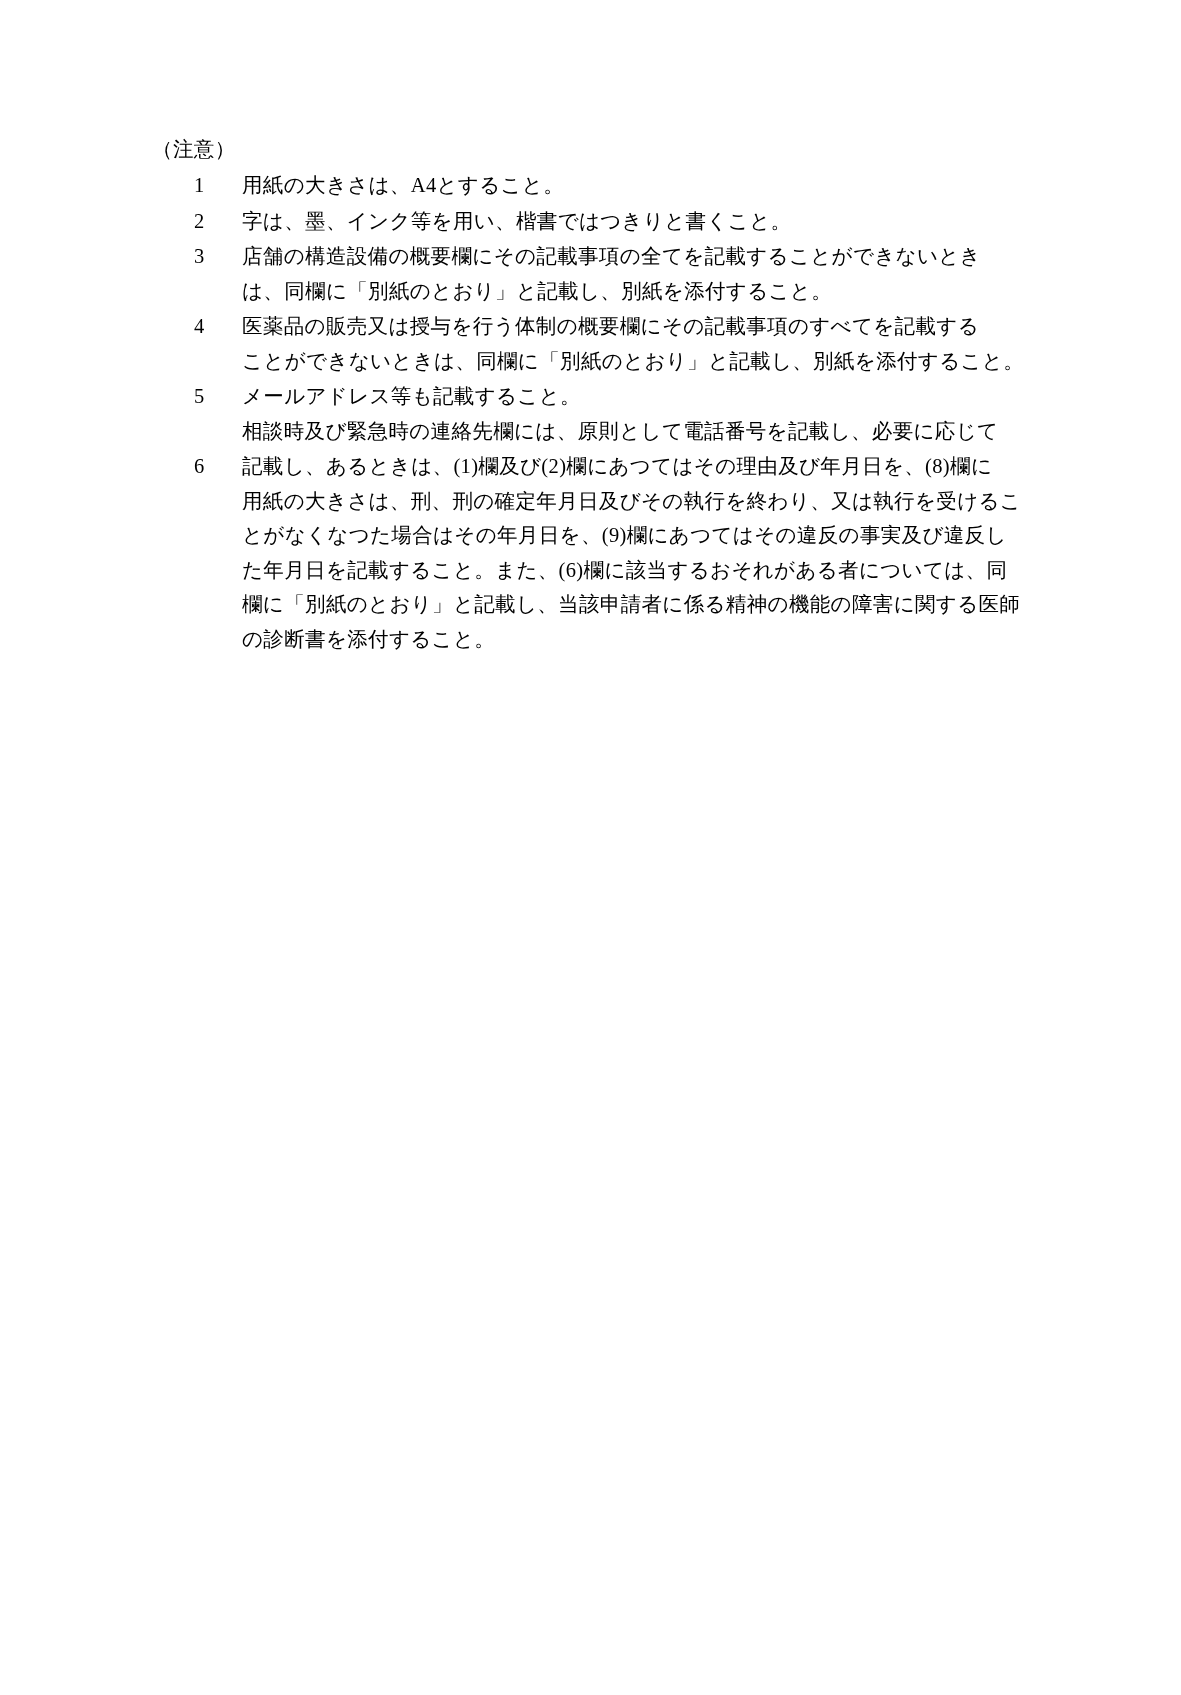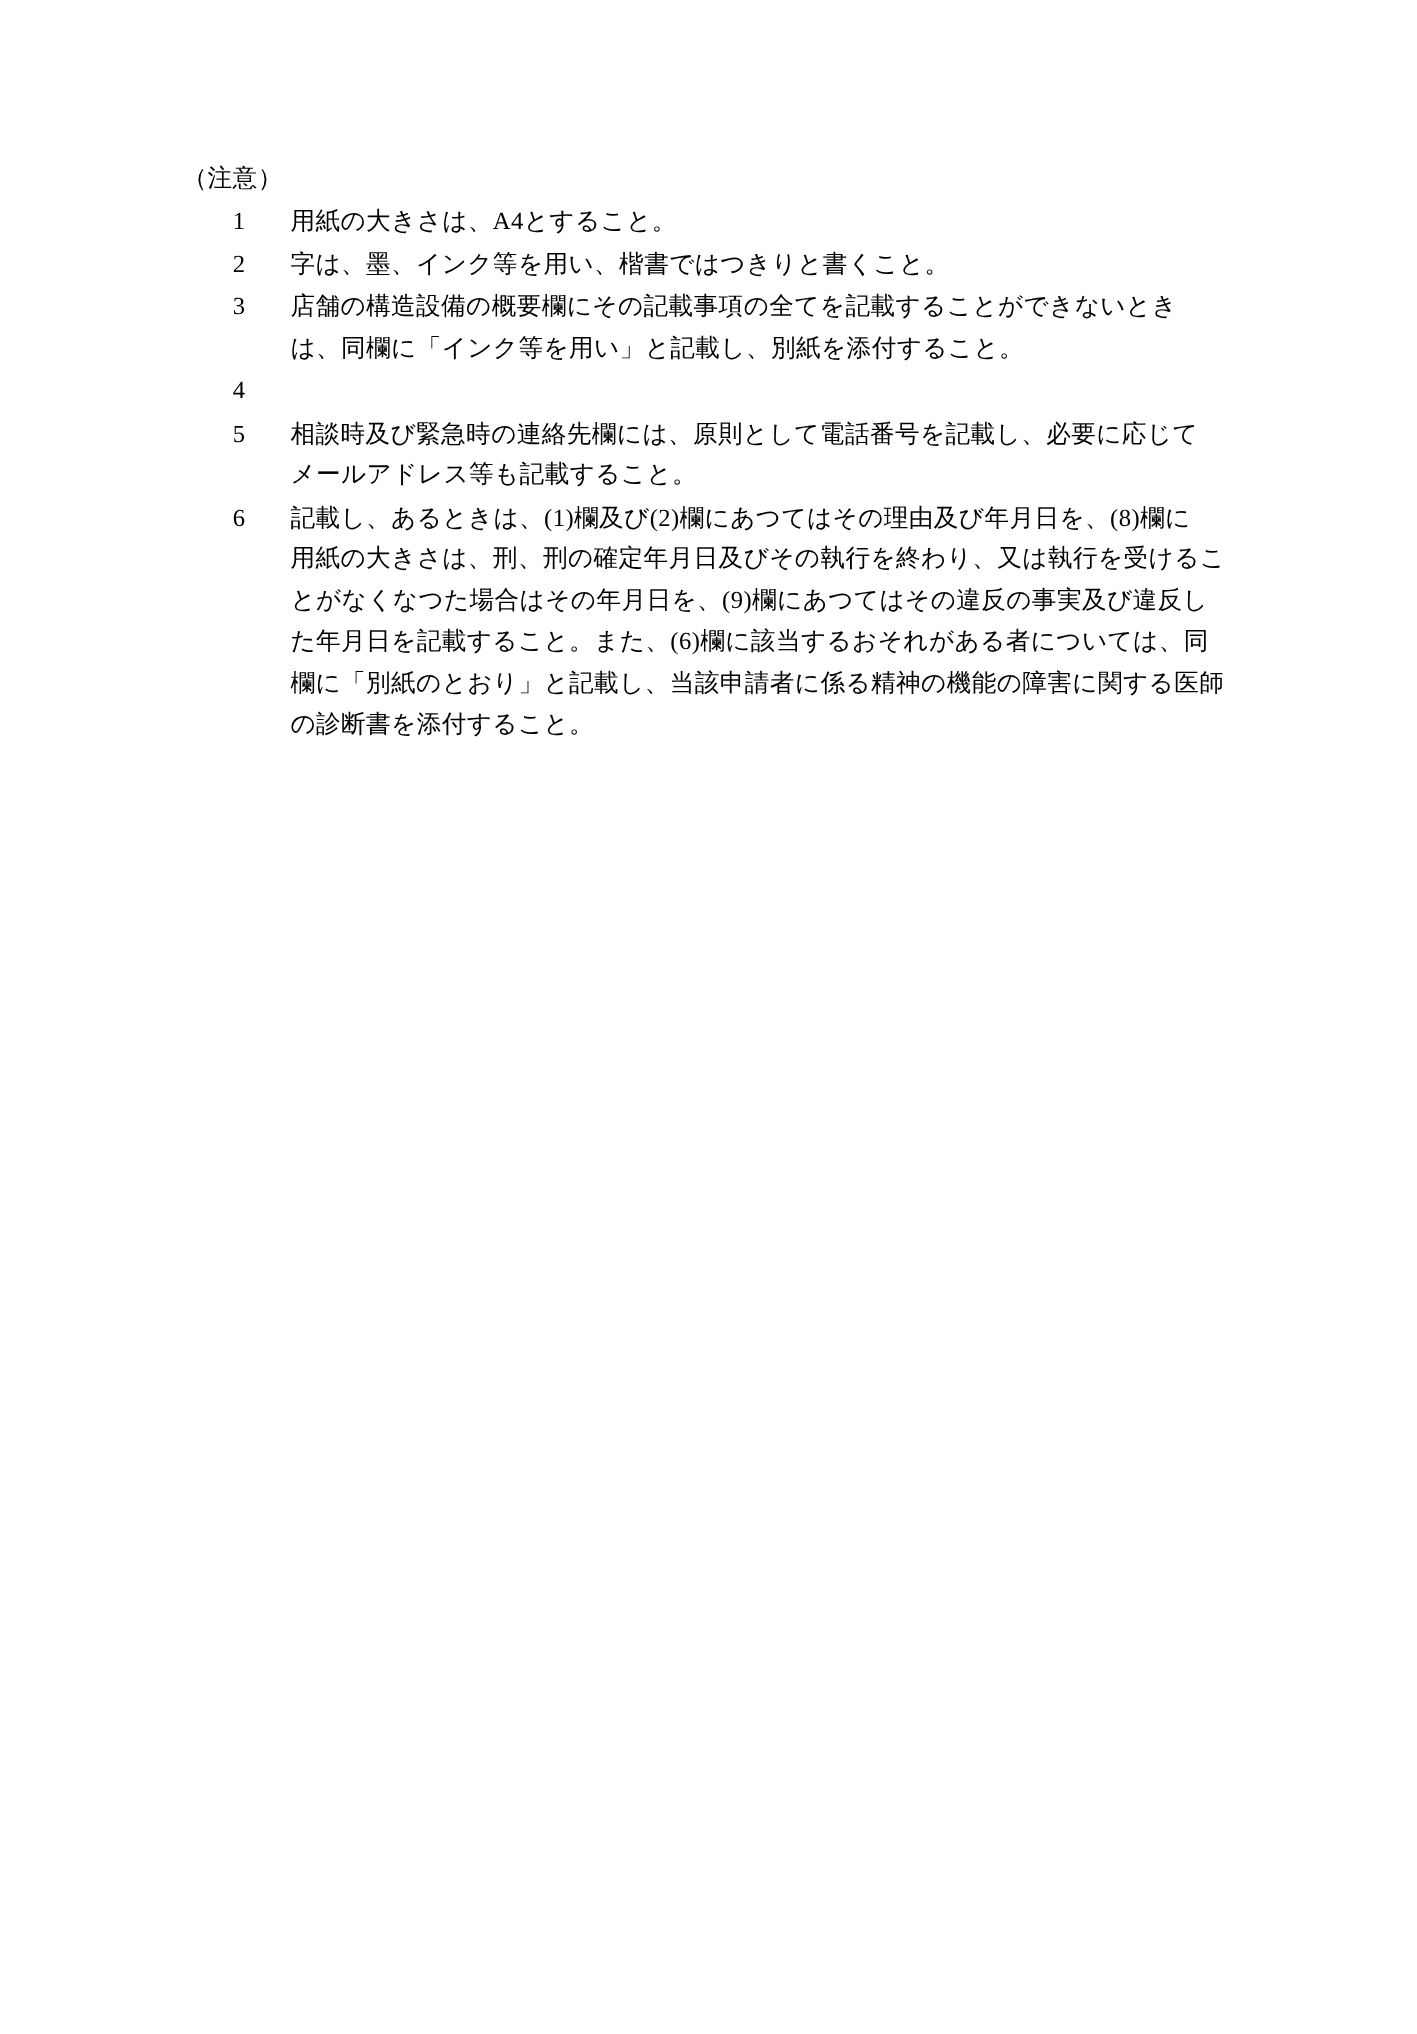--- a/index.html
+++ b/index.html
@@ -87,33 +87,37 @@
         <span class="note-num">2</span>
         <span class="note-text">
           <span class="ln">字は、墨、インク等を用い、楷書ではつきりと書くこと。</span>
         </span>
       </li>
 
       <li class="note-item">
         <span class="note-num">3</span>
         <span class="note-text">
           <span class="ln">店舗の構造設備の概要欄にその記載事項の全てを記載することができないとき</span>
-          <span class="ln cont">は、同欄に「インク等を用い」と記載し、別紙を添付すること。</span>
+          <span class="ln cont">は、同欄に「別紙のとおり」と記載し、別紙を添付すること。</span>
         </span>
       </li>
 
       <li class="note-item">
         <span class="note-num">4</span>
+        <span class="note-text">
+          <span class="ln">医薬品の販売又は授与を行う体制の概要欄にその記載事項のすべてを記載する</span>
+          <span class="ln cont">ことができないときは、同欄に「別紙のとおり」と記載し、別紙を添付すること。</span>
+        </span>
       </li>
 
       <li class="note-item">
         <span class="note-num">5</span>
         <span class="note-text">
+          <span class="ln cont">メールアドレス等も記載すること。</span>
           <span class="ln">相談時及び緊急時の連絡先欄には、原則として電話番号を記載し、必要に応じて</span>
-          <span class="ln cont">メールアドレス等も記載すること。</span>
         </span>
       </li>
 
       <li class="note-item">
         <span class="note-num">6</span>
         <span class="note-text">
           <span class="ln cont">記載し、あるときは、(1)欄及び(2)欄にあつてはその理由及び年月日を、(8)欄に</span>
           <span class="ln cont">用紙の大きさは、刑、刑の確定年月日及びその執行を終わり、又は執行を受けるこ</span>
           <span class="ln cont">とがなくなつた場合はその年月日を、(9)欄にあつてはその違反の事実及び違反し</span>
           <span class="ln cont">た年月日を記載すること。また、(6)欄に該当するおそれがある者については、同</span>

